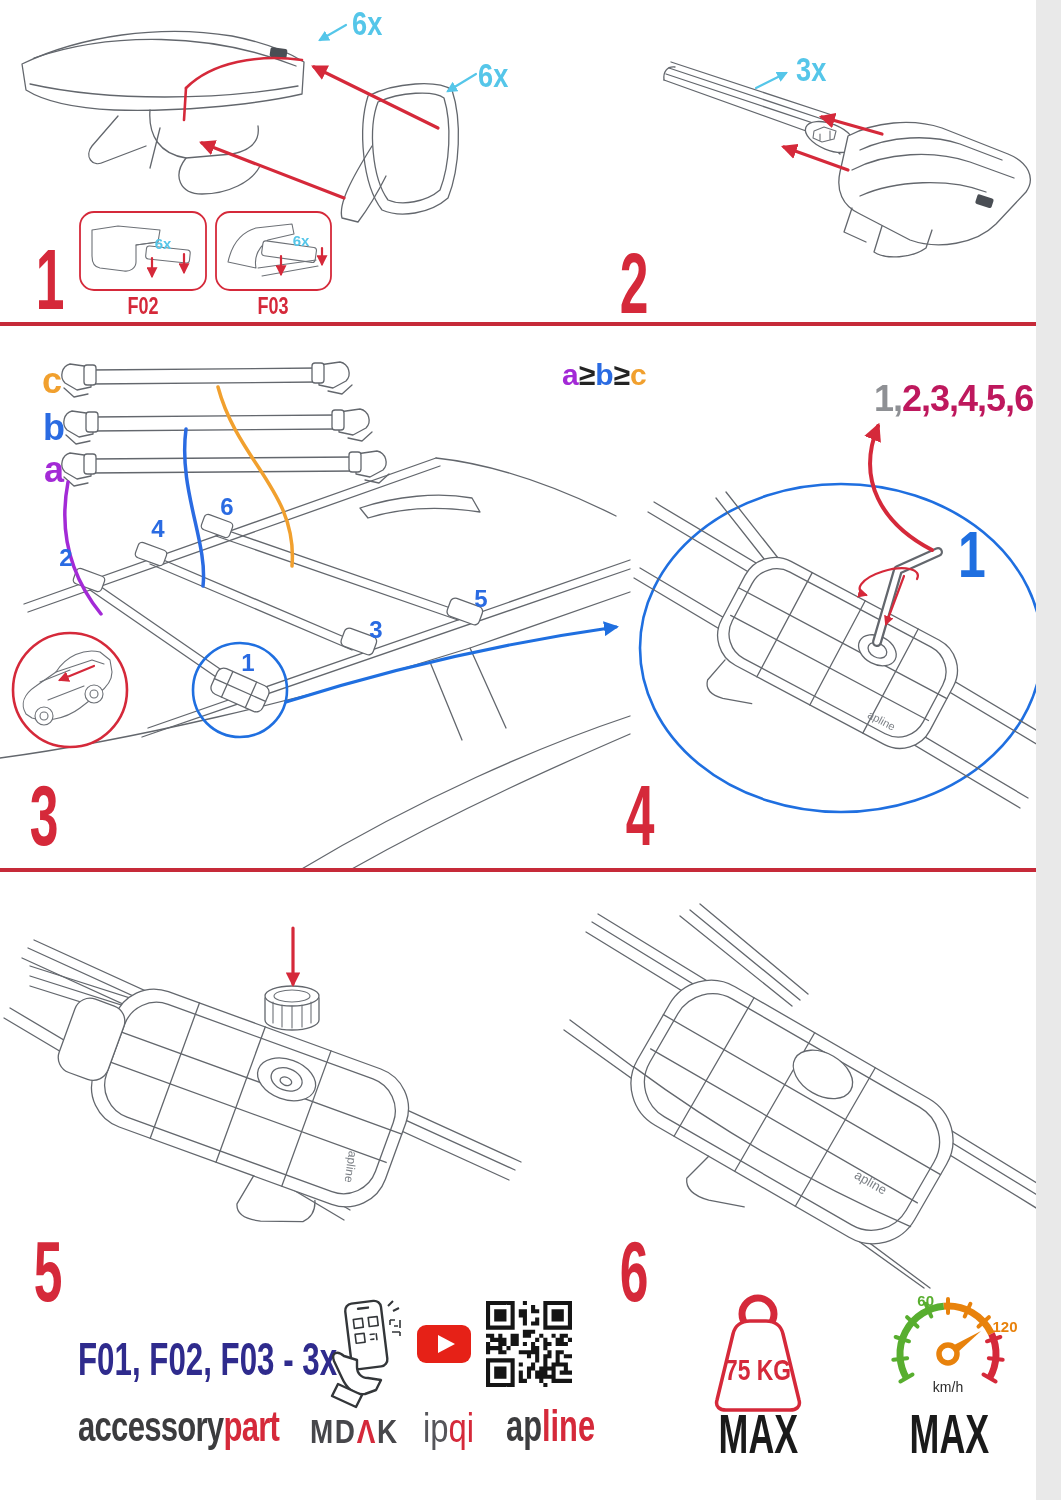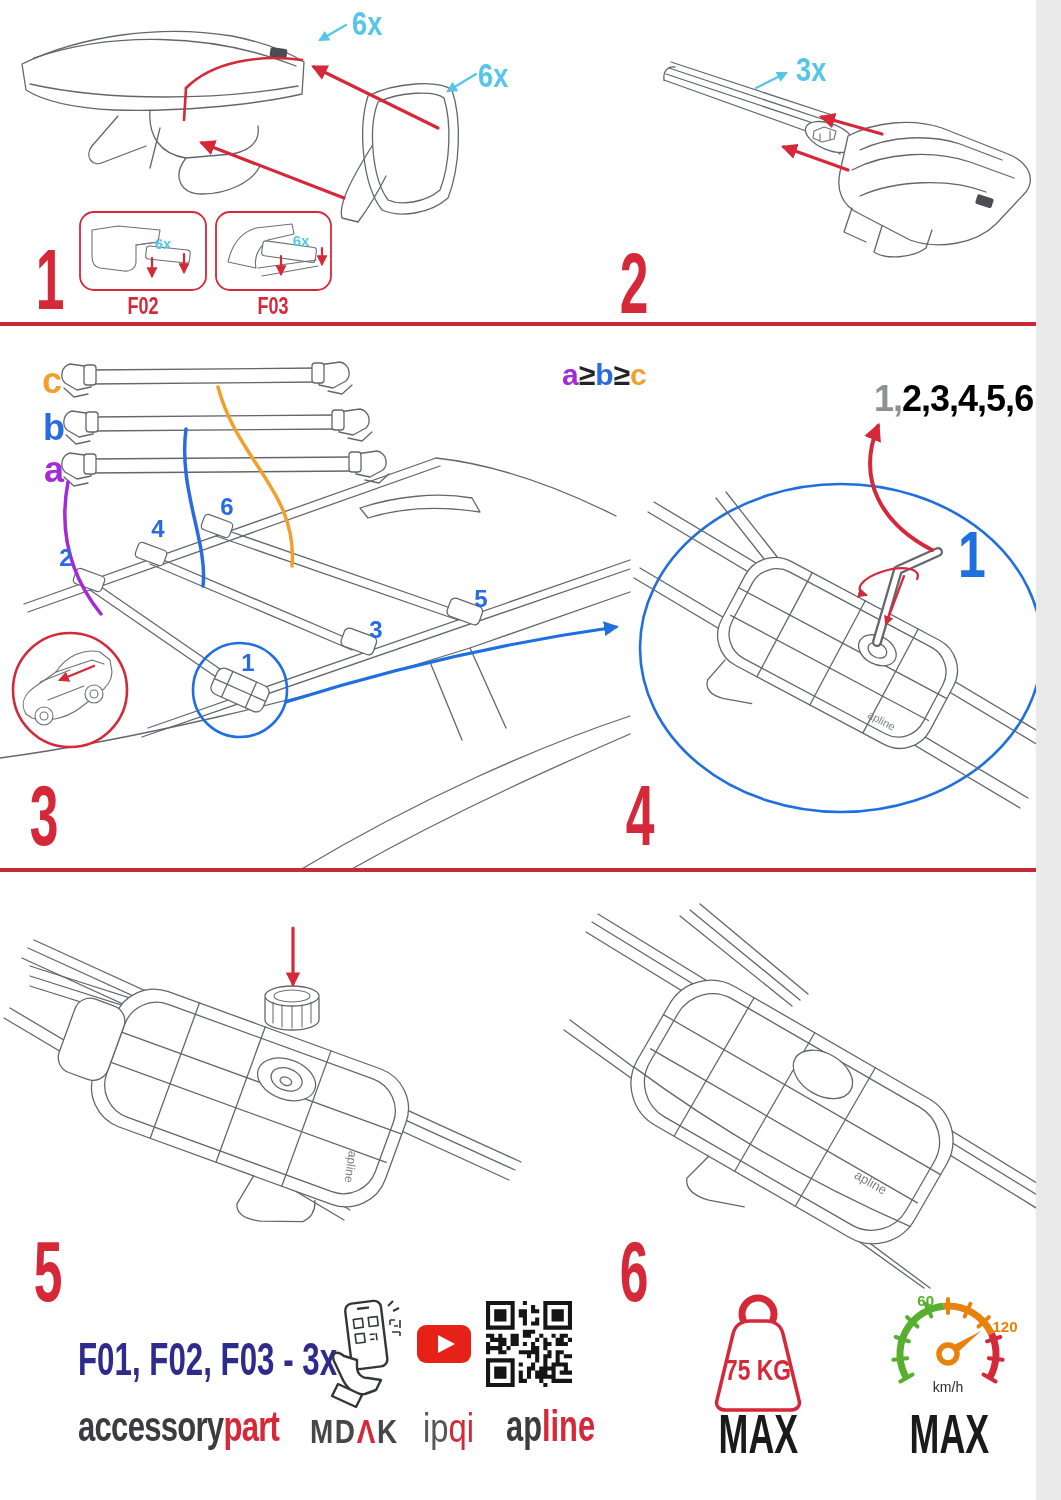--- a/index.html
+++ b/index.html
@@ -242,21 +242,21 @@
     </g>
     <g>
       <path d="M257,312 L278,240 L318,222" fill="none" stroke="#63676d" stroke-width="10" stroke-linecap="round" stroke-linejoin="round"></path>
       <path d="M257,312 L278,240 L318,222" fill="none" stroke="#ffffff" stroke-width="5.5" stroke-linecap="round" stroke-linejoin="round"></path>
     </g>
     <path class="redarr-s" d="M297,249 A30,12 -15 1 0 246,265" marker-end="url(#aR4)"></path>
     <line class="redarr-s" x1="284" y1="246" x2="266" y2="294" marker-end="url(#aR4)"></line>
     <path d="M312,220 C262,194 236,150 258,96" fill="none" stroke="#d5293a" stroke-width="4" stroke-linecap="round" marker-end="url(#aR4)"></path>
   </svg>
   <div class="t" style="left:874px;top:381px;font-size:36px;font-weight:700;letter-spacing:-1px;">
-    <span style="color:#8e9094;">1,</span><span style="color:#000000;">2,3,4,5,6</span>
+    <span style="color:#8e9094;">1,</span><span style="color:#be185d;">2,3,4,5,6</span>
   </div>
   <div class="t ctr" style="left:944px;top:523px;width:56px;font-size:64px;font-weight:700;color:#1f6fe0;transform:scaleX(.78);">1</div>
   <div class="stepnum" style="left:608px;top:772px;">4</div>
 
   <div class="divider" style="top:868px;"></div>
 
   <svg style="left:0;top:880px" width="530" height="410" viewBox="0 0 530 410">
     <defs>
       <marker id="aR5" viewBox="0 0 10 10" refX="8" refY="5" markerWidth="4.5" markerHeight="4.5" orient="auto">
           <path d="M0,0 L10,5 L0,10 z" fill="#d5293a"></path>

